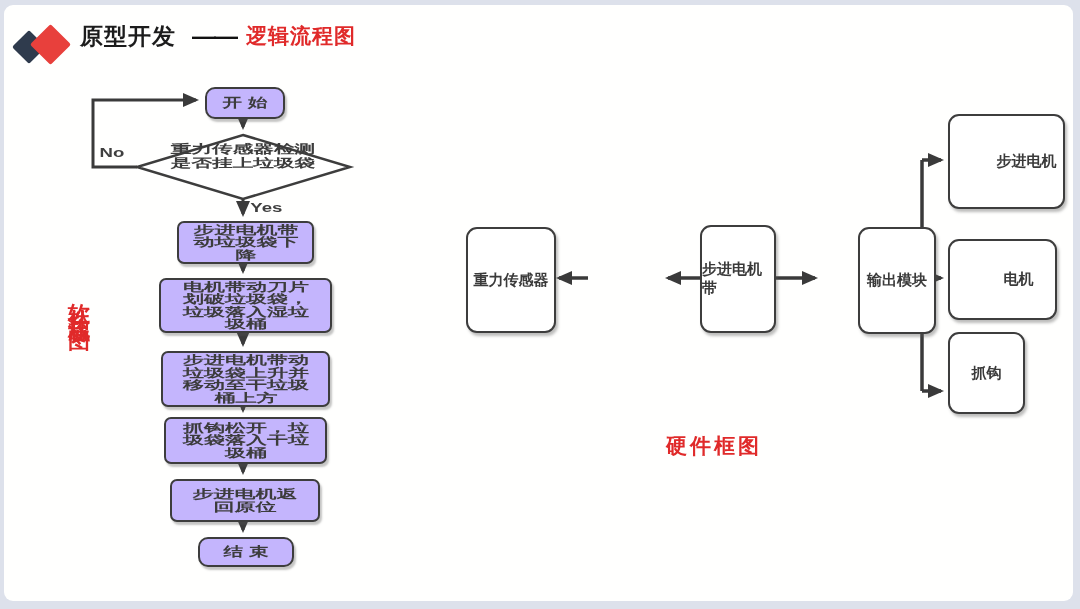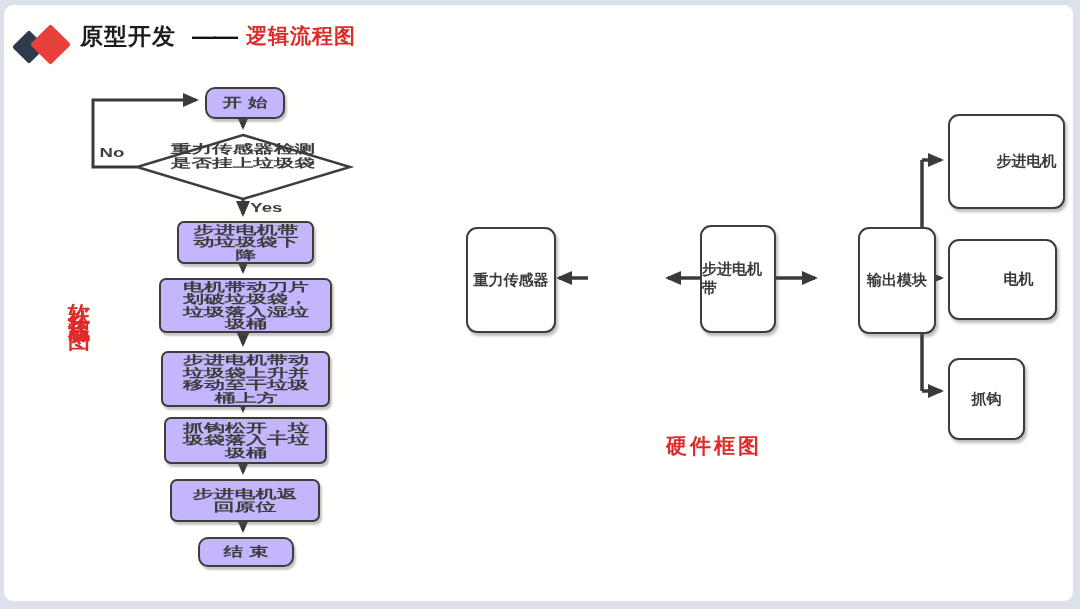--- a/index.html
+++ b/index.html
@@ -163,18 +163,18 @@
   </div>
   <div class="hbox" style="left:822px;top:227px;width:74px;height:103px;margin-left:36px;">
     <span>输出模块</span>
   </div>
   <div class="hbox" style="left:948px;top:114px;width:73px;height:91px;padding-left:40px;">
     <span>步进电机</span>
   </div>
   <div class="hbox" style="left:948px;top:239px;width:73px;height:77px;padding-left:32px;">
     <span>电机</span>
   </div>
-  <div class="hbox" style="left:948px;top:358px;width:73px;height:78px;">
+  <div class="hbox" style="left:948px;top:332px;width:73px;height:78px;">
     <span>抓钩</span>
   </div>
 
   <div class="hlabel">硬件框图</div>
 </div>
 
 </body></html>

